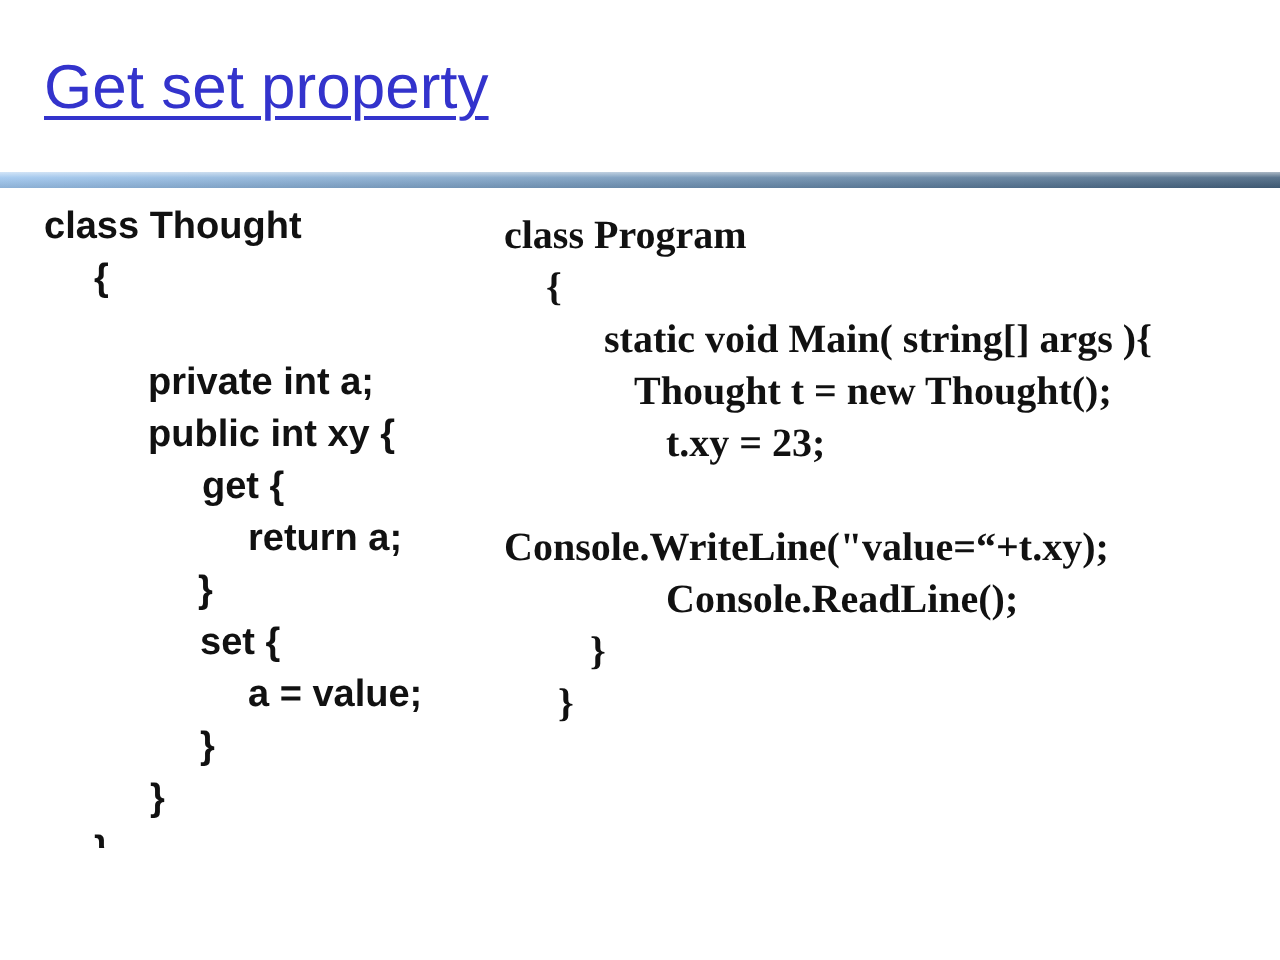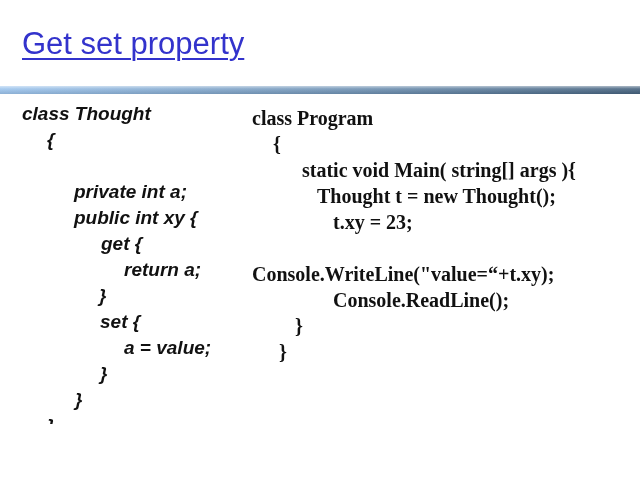--- a/index.html
+++ b/index.html
@@ -20,21 +20,21 @@
     position:absolute;left:0;top:86px;width:640px;height:8px;
     background-image:
       linear-gradient(to bottom, rgba(255,255,255,0.55) 0%, rgba(255,255,255,0.12) 35%, rgba(0,0,0,0.10) 100%),
       linear-gradient(to right, #9dc5ee 0%, #6f92b4 55%, #45627e 100%);
   }
   .code{position:absolute;color:#111111;white-space:pre;}
   .code .code-line{line-height:26px;min-height:26px;}
   .code-sans{
     left:22px;top:101px;
     font-family:"Liberation Sans","DejaVu Sans",sans-serif;
-    font-weight:700;font-size:19px;font-style:italic;
+    font-weight:700;font-size:19px;
   }
   .code-serif{
     left:252px;top:105px;
     font-family:Liberation Serif, serif;
     font-weight:700;font-size:20px;
   }
 </style>
 </head>
 <body>
 

